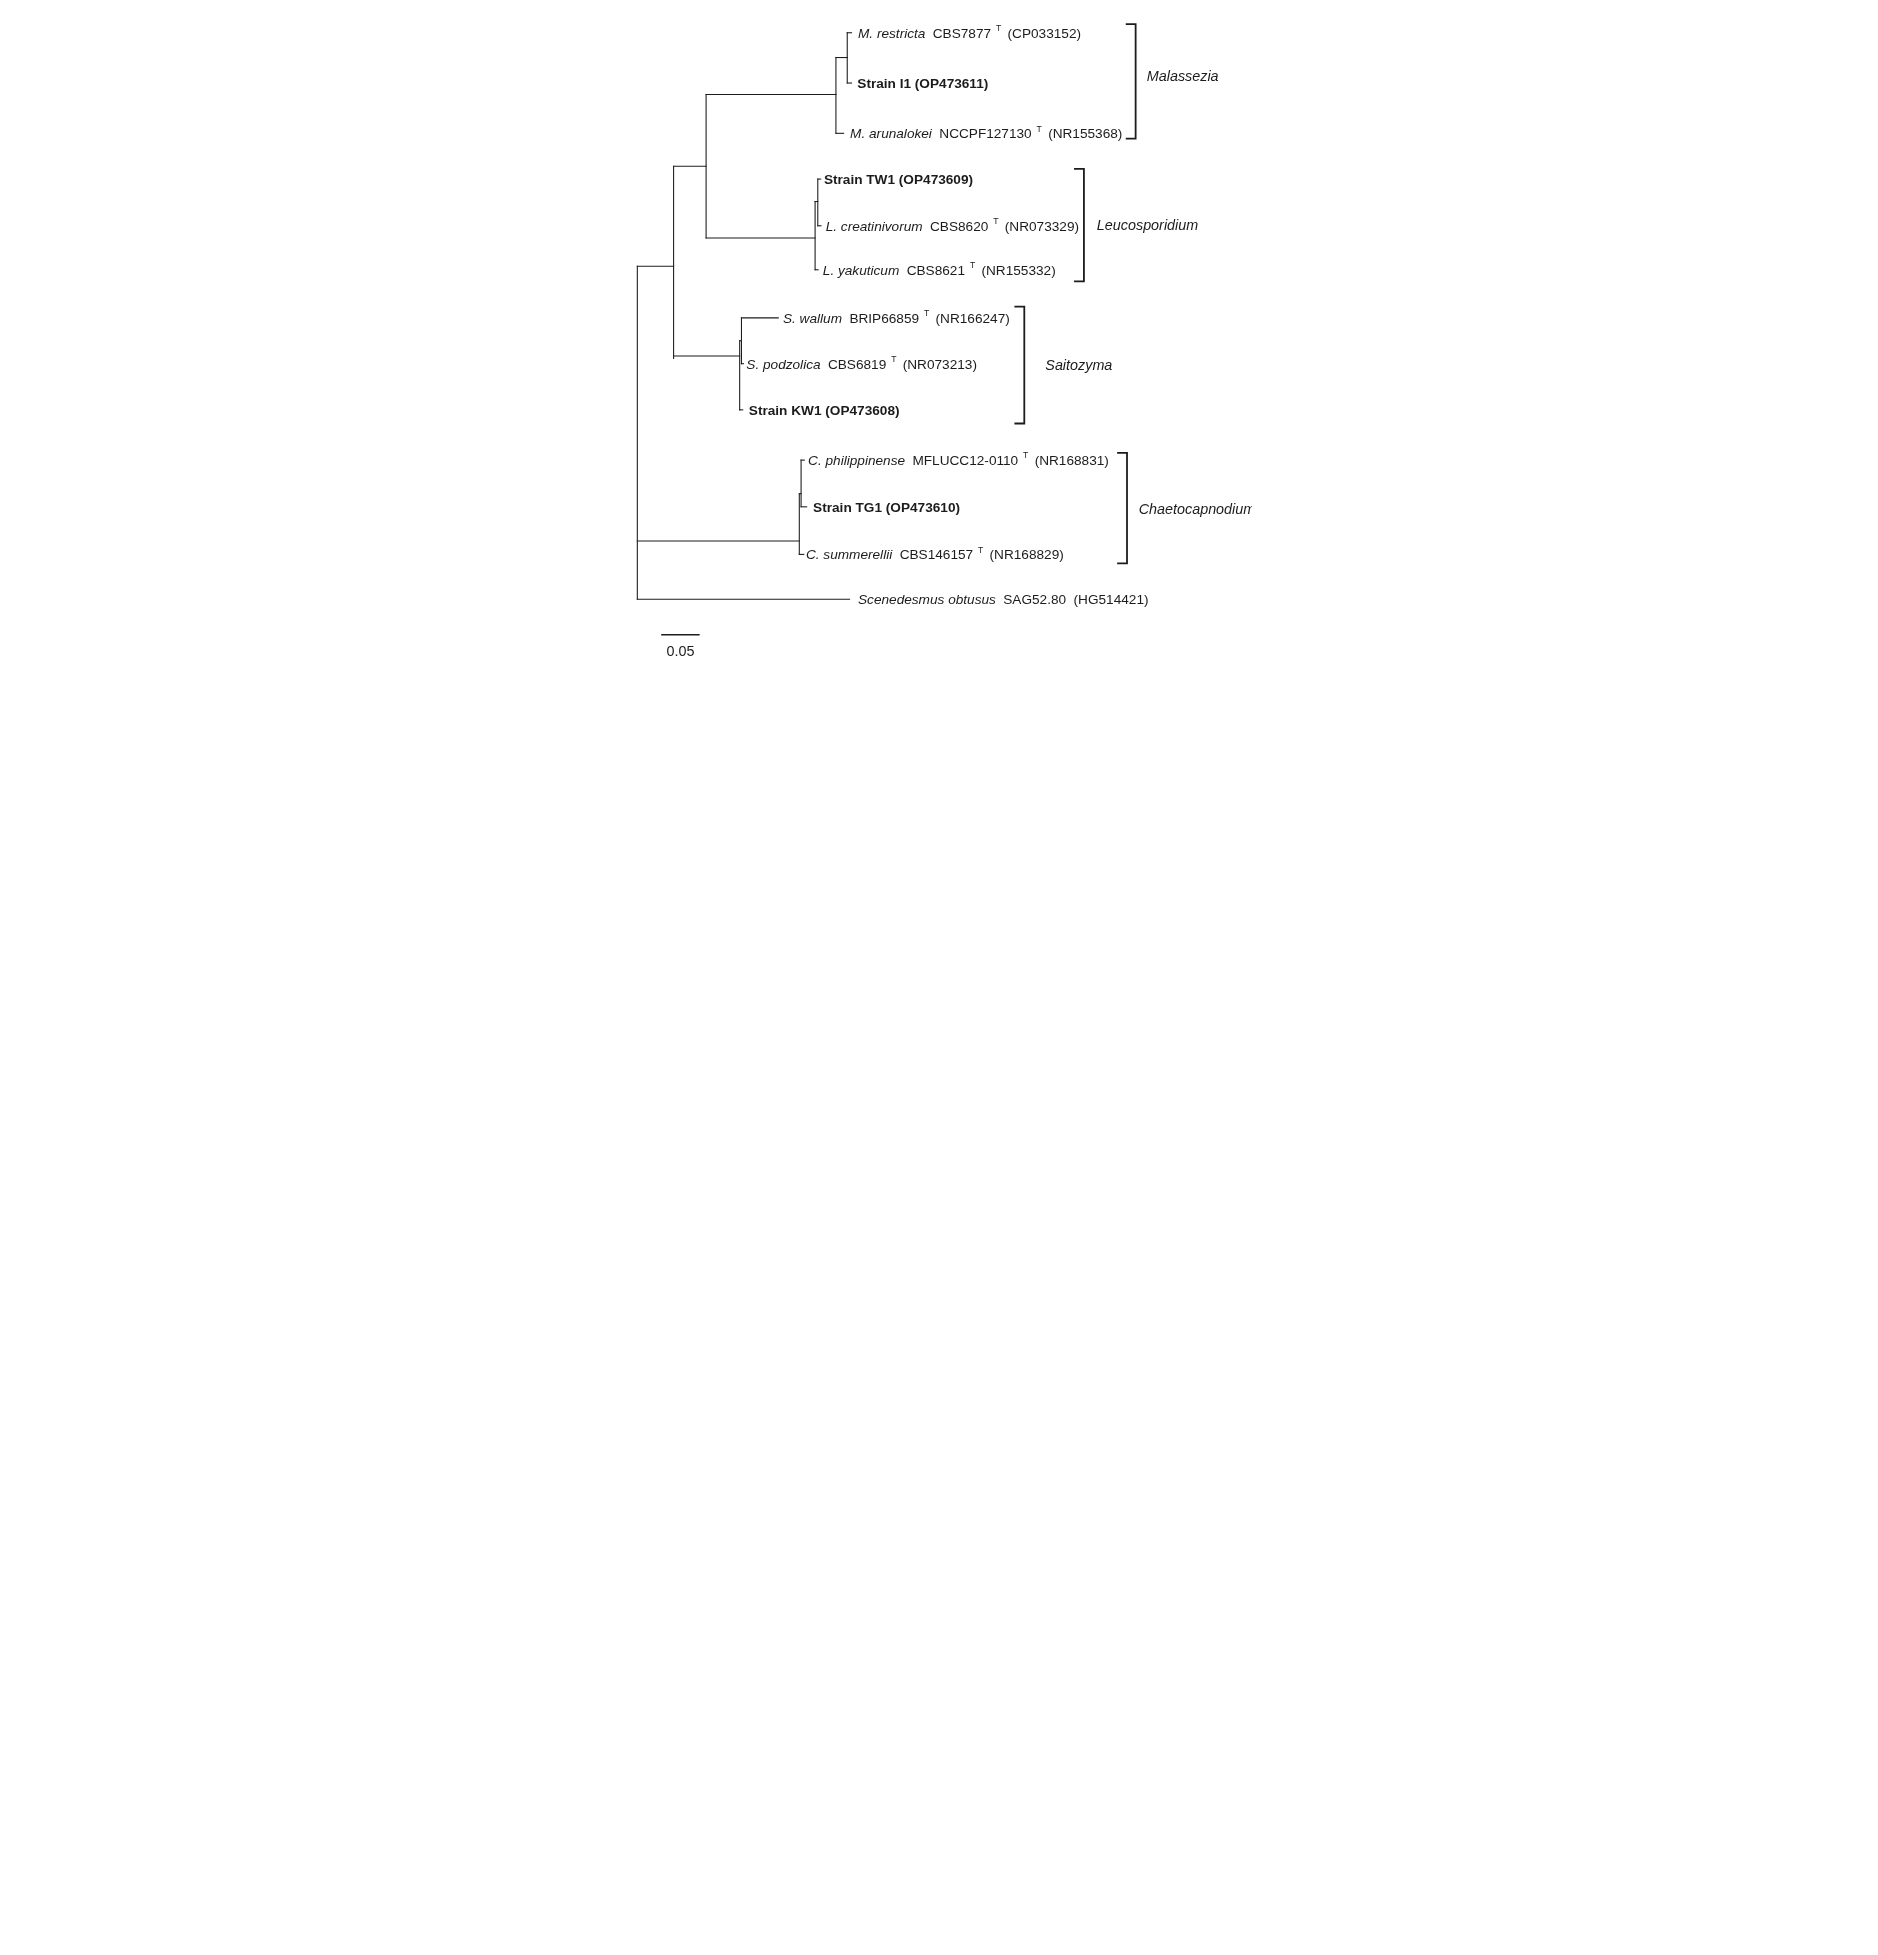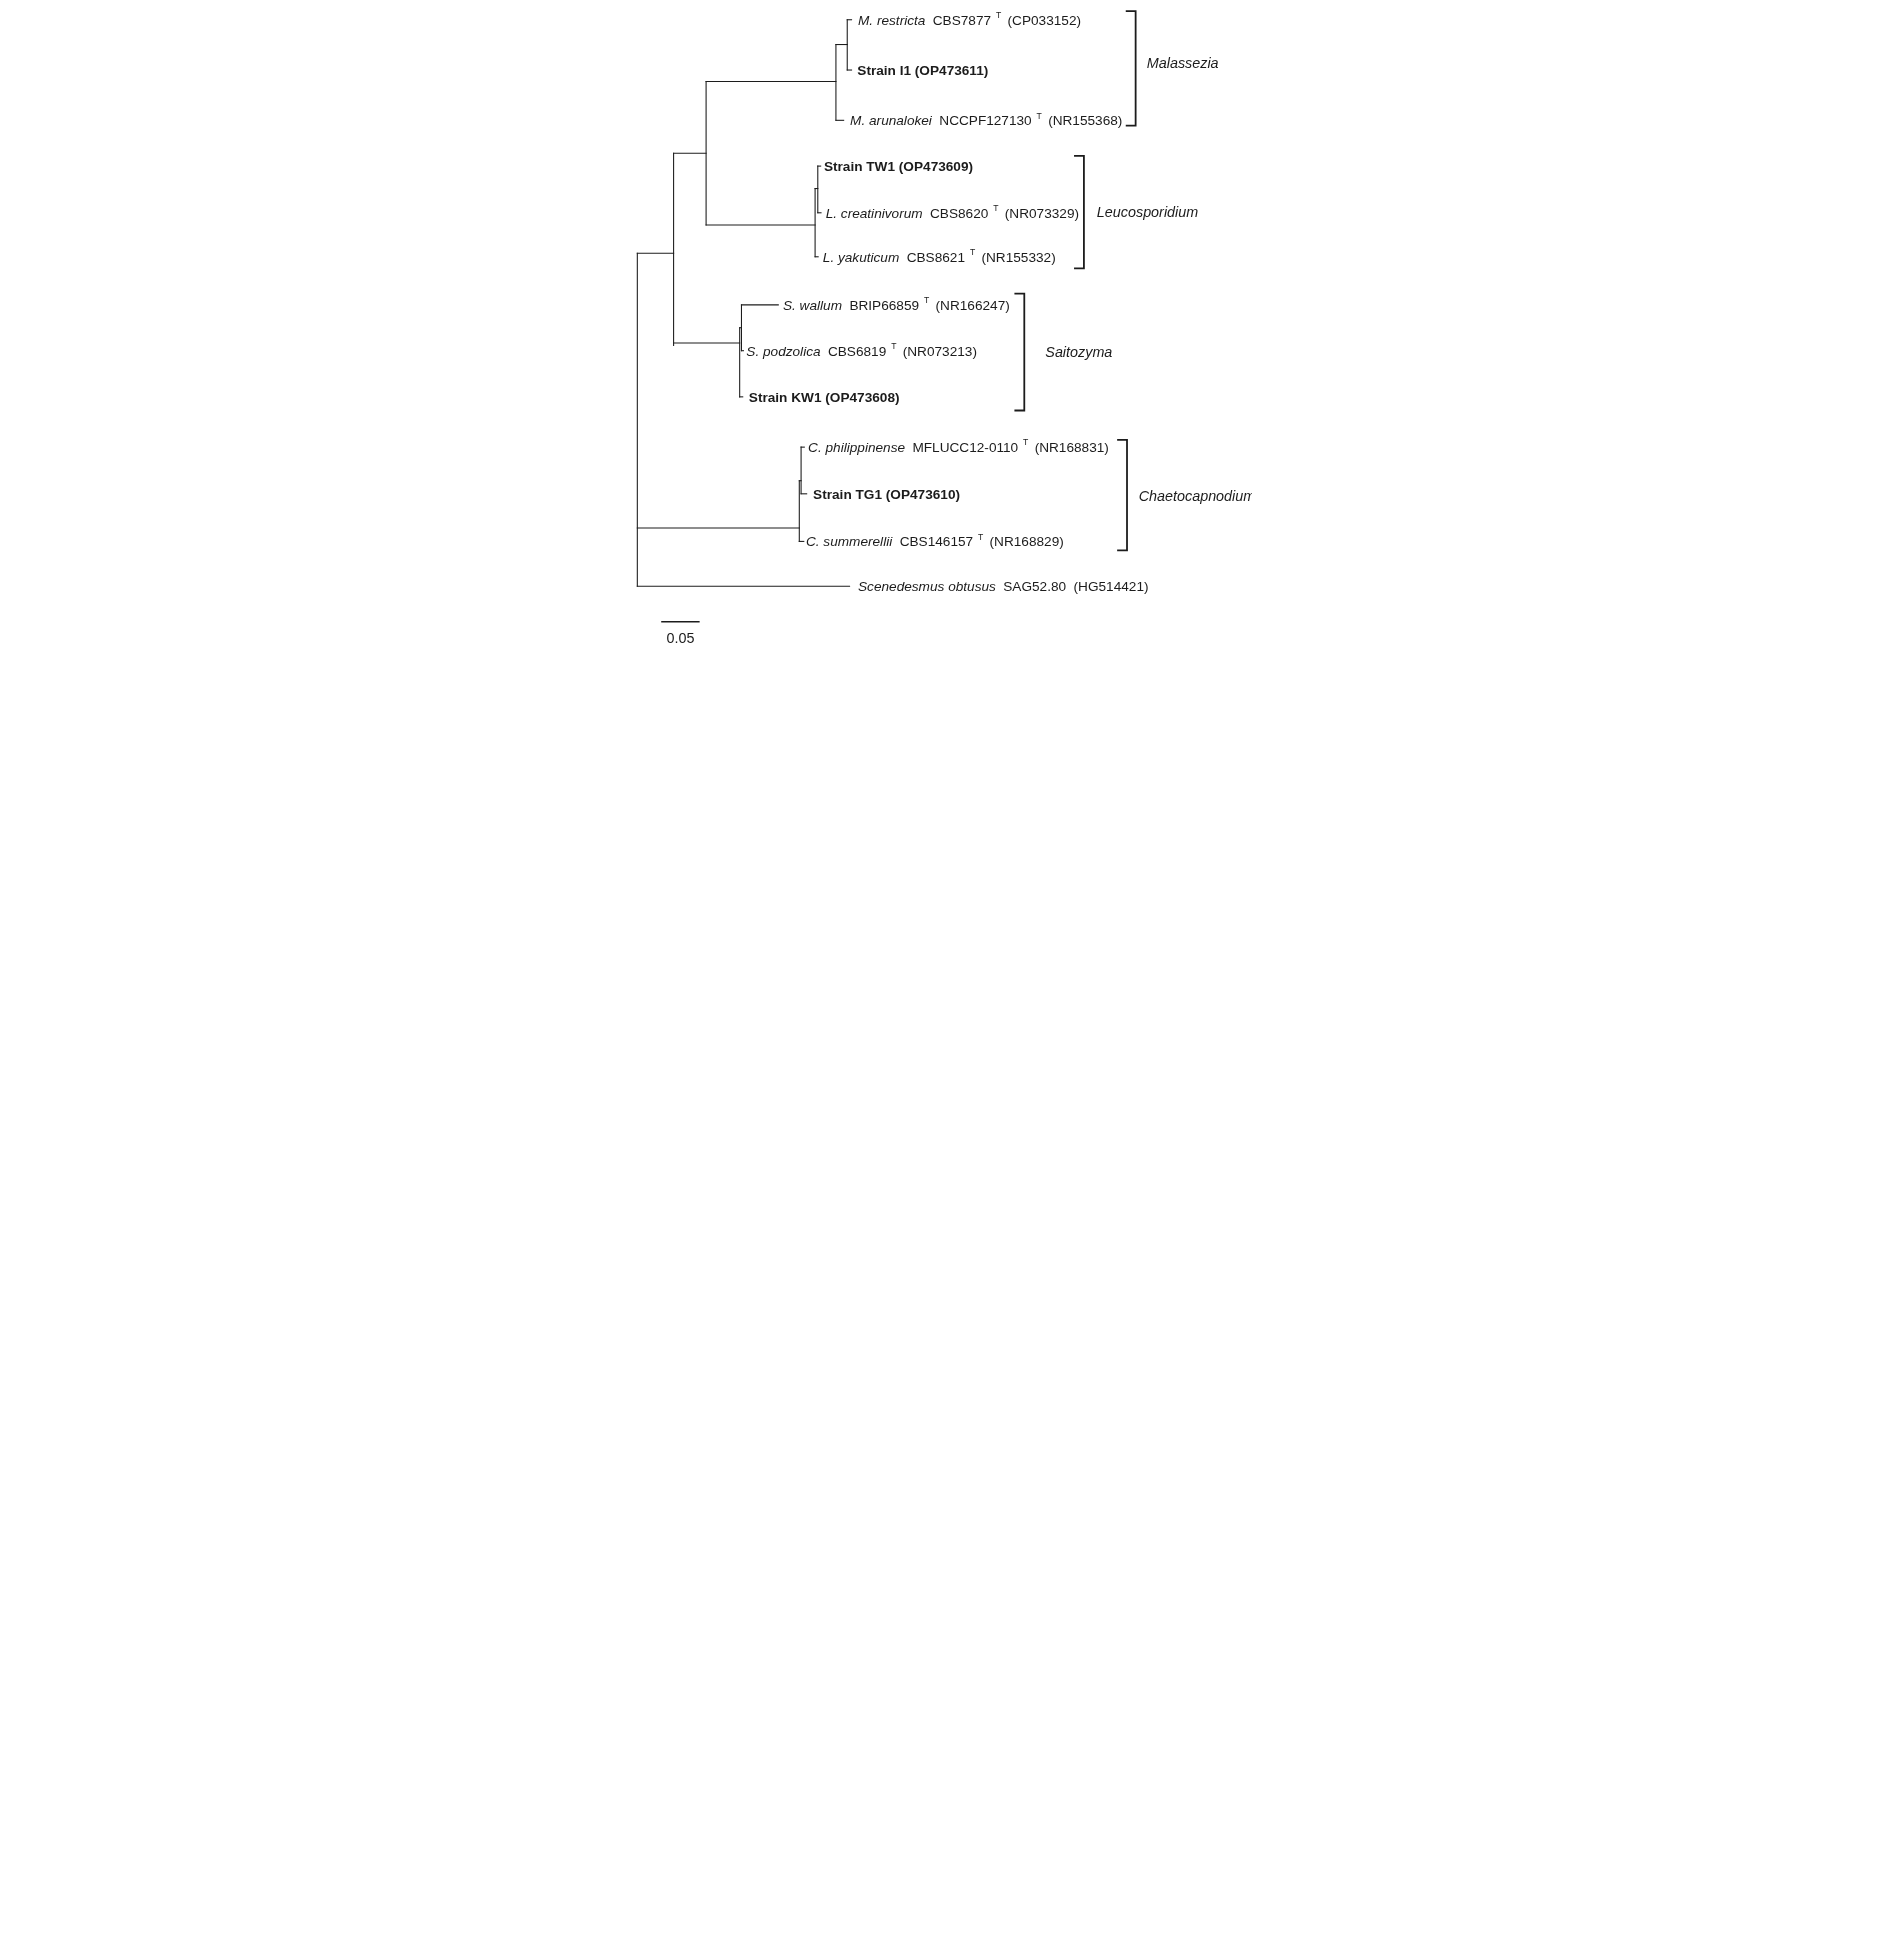--- a/index.html
+++ b/index.html
@@ -1,16 +1,16 @@
 <!DOCTYPE html>
 <html style="font-size:8.6px"><head>
 <meta charset="utf-8">
 <style>
   html,body{margin:0;padding:0;background:#ffffff;}
-  .figure-wrap{width:100%;max-width:626px;margin:0 auto;background:#ffffff;}
+  .figure-wrap{width:100%;max-width:626px;margin:13px auto;background:#ffffff;}
   svg{display:block;width:100%;height:auto;background:#ffffff;}
   text{font-family:"Liberation Sans","DejaVu Sans",sans-serif;fill:#1c1c1c;dominant-baseline:central;}
   .leaf{font-size:76px;}
   .leaf .it{font-style:italic;}
   .bold{font-weight:bold;}
   .sup{font-size:48px;}
   .genus{font-size:80px;font-style:italic;}
   .scale-label{font-size:80px;text-anchor:middle;}
   .branch{stroke:#1c1c1c;stroke-width:6;stroke-linecap:square;fill:none;}
   .bracket{stroke:#1c1c1c;stroke-width:10;stroke-linecap:square;fill:none;}

